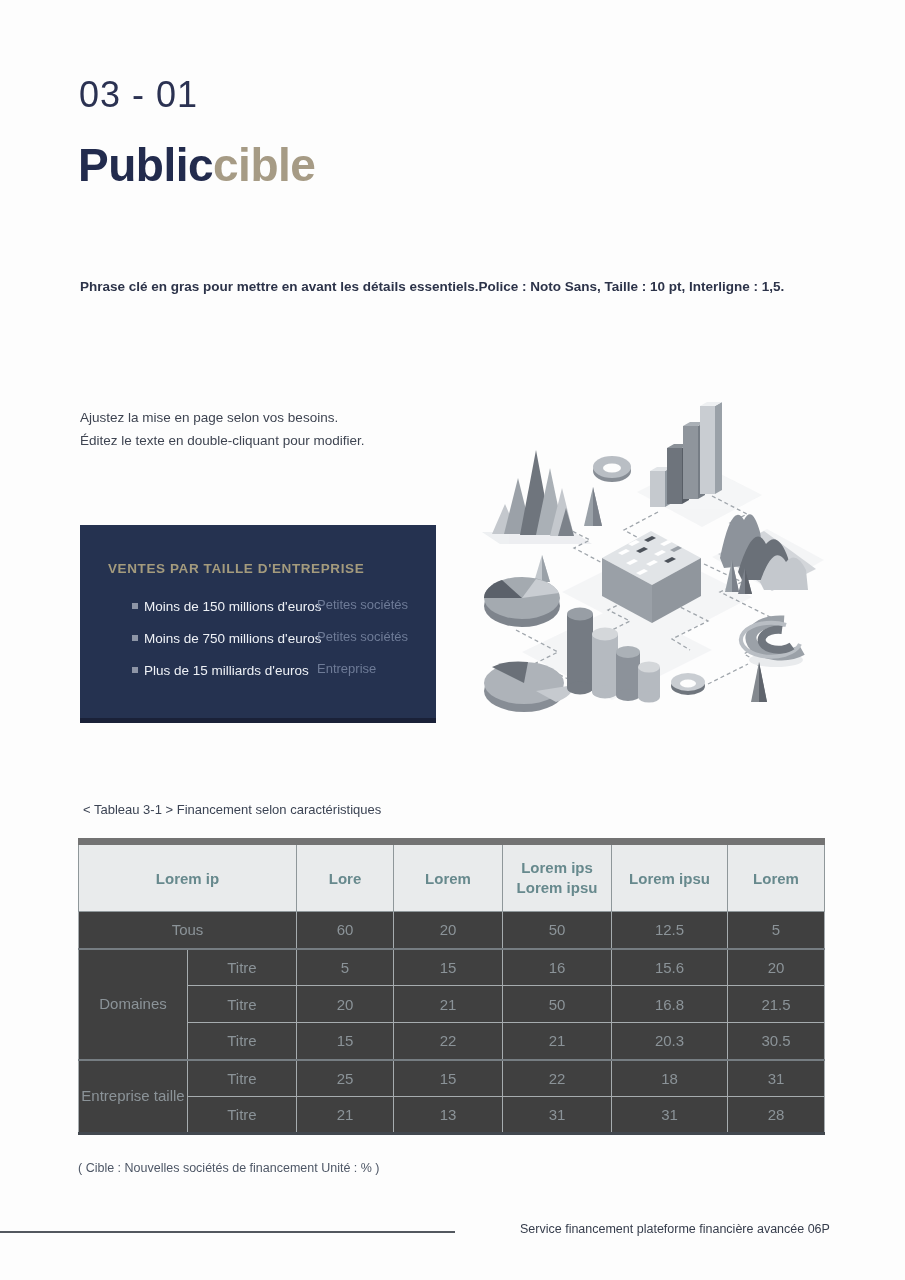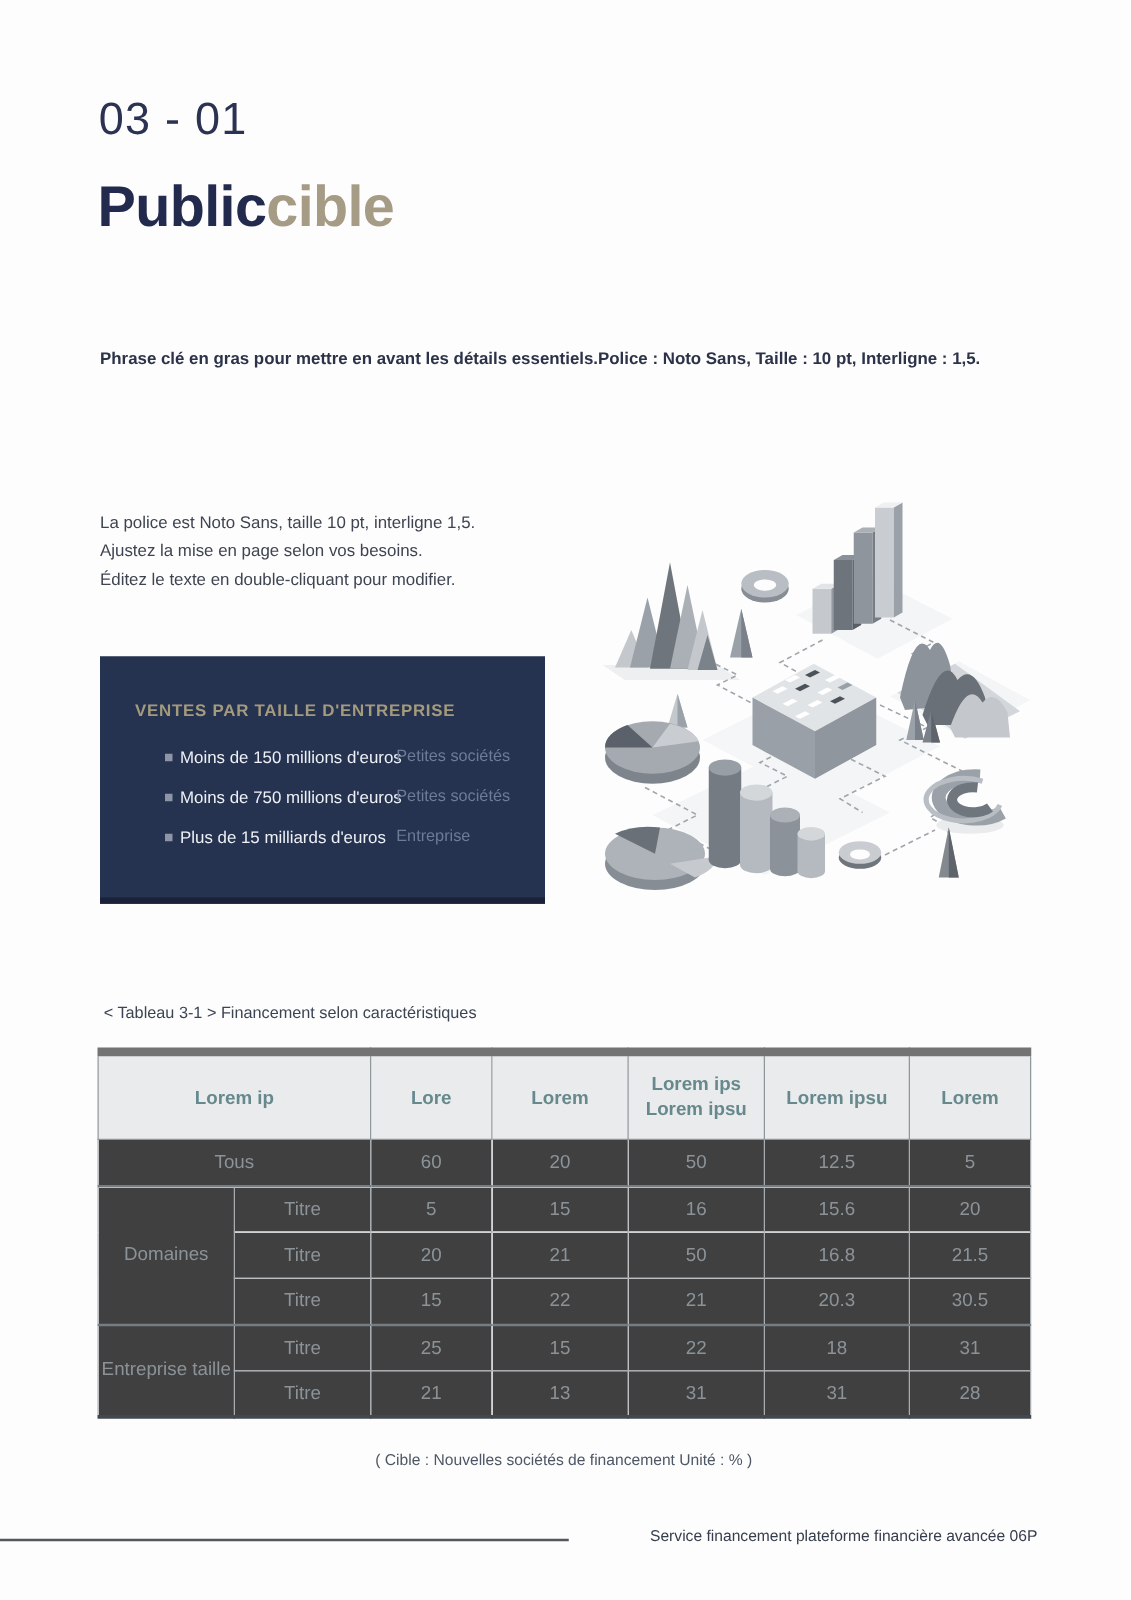--- a/index.html
+++ b/index.html
@@ -78,40 +78,39 @@
     border-color:#8f979a;
   }
   table.data-table tbody td { color:#8b9398; height:37px; background:#404040; }
   tr.row-all td { height:45px; }
   tr.group-start td { border-top:2px solid #767d82; }
   td.group-cell { line-height:1.35; }
   th .hl { display:block; line-height:1.35; }
 
   .footnote {
     left:78px; top:1161px; width:746px;
-    text-align:center; font-size:12.5px; color:#4e5766;
+    font-size:12.5px; color:#4e5766;
   }
   .footer-line { left:0; top:1231px; width:455px; height:2px; background:#53585f; }
   .footer-text { left:520px; top:1222px; font-size:12.5px; color:#363d4c; }
 </style>
 </head>
 <body>
 
 <div>
 
   <div class="abs section-number">03 - 01</div>
 
   <h1 class="abs page-title">
     <span class="t1">Public</span><span class="t2">cible</span>
   </h1>
 
   <div class="abs key-phrase">Phrase clé en gras pour mettre en avant les détails essentiels.Police : Noto Sans, Taille : 10 pt, Interligne : 1,5.</div>
 
   <div class="abs intro">
-    <div>La police est Noto Sans, taille 10 pt, interligne 1,5.</div>
     <div>Ajustez la mise en page selon vos besoins.</div>
     <div>Éditez le texte en double-cliquant pour modifier.</div>
   </div>
 
   <div class="abs panel">
     <div class="panel-title">VENTES PAR TAILLE D'ENTREPRISE</div>
     <div class="panel-list">
       <div class="panel-item">
         <span class="panel-bullet"></span>
         <span class="panel-label">Moins de 150 millions d'euros</span>

